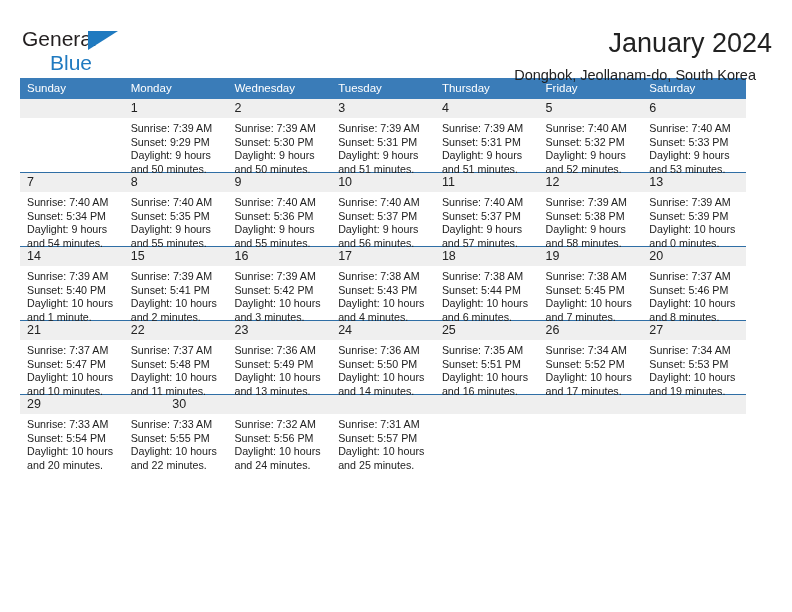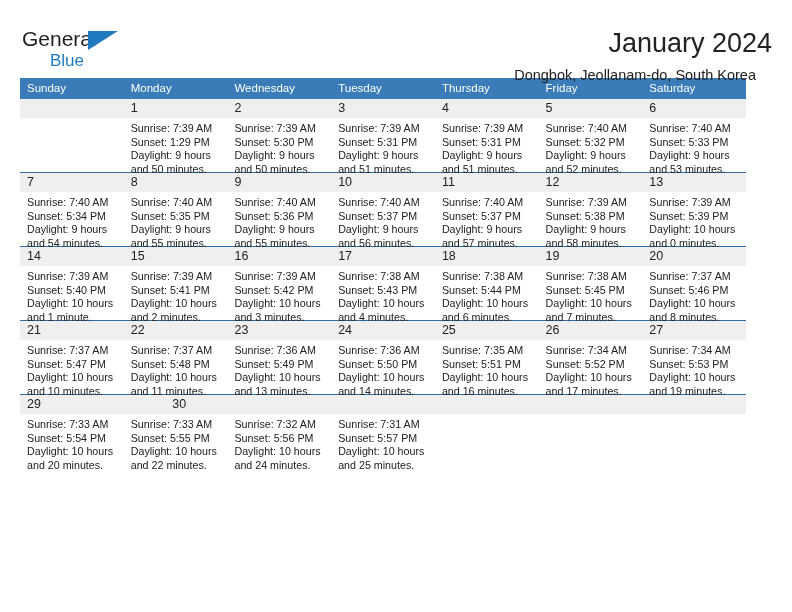--- a/index.html
+++ b/index.html
@@ -52,21 +52,21 @@
   .brand-tri {
     position: absolute;
     left: 66px;
     top: 3px;
     width: 0;
     height: 0;
     border-left: 30px solid #1f7ac0;
     border-bottom: 19px solid transparent;
   }
   .brand-row2 {
-    font-size: 17px;
+    font-size: 21px;
     color: #1f7ac0;
     padding-left: 28px;
     margin-top: 1px;
     height: 22px;
   }
   .titles {
     text-align: right;
     padding-top: 0px;
   }
   .cal-title {
@@ -179,21 +179,21 @@
             <div class="daynum">2</div>
             <div class="daynum">3</div>
             <div class="daynum">4</div>
             <div class="daynum">5</div>
             <div class="daynum">6</div>
           </div>
           <div class="week-bodies">
             <div class="daybody empty"></div>
             <div class="daybody">
               <div>Sunrise: 7:39 AM</div>
-              <div>Sunset: 1:29 PM</div>
+              <div>Sunset: 9:29 PM</div>
               <div>Daylight: 9 hours</div>
               <div>and 50 minutes.</div>
             </div>
             <div class="daybody">
               <div>Sunrise: 7:39 AM</div>
               <div>Sunset: 5:30 PM</div>
               <div>Daylight: 9 hours</div>
               <div>and 50 minutes.</div>
             </div>
             <div class="daybody">

